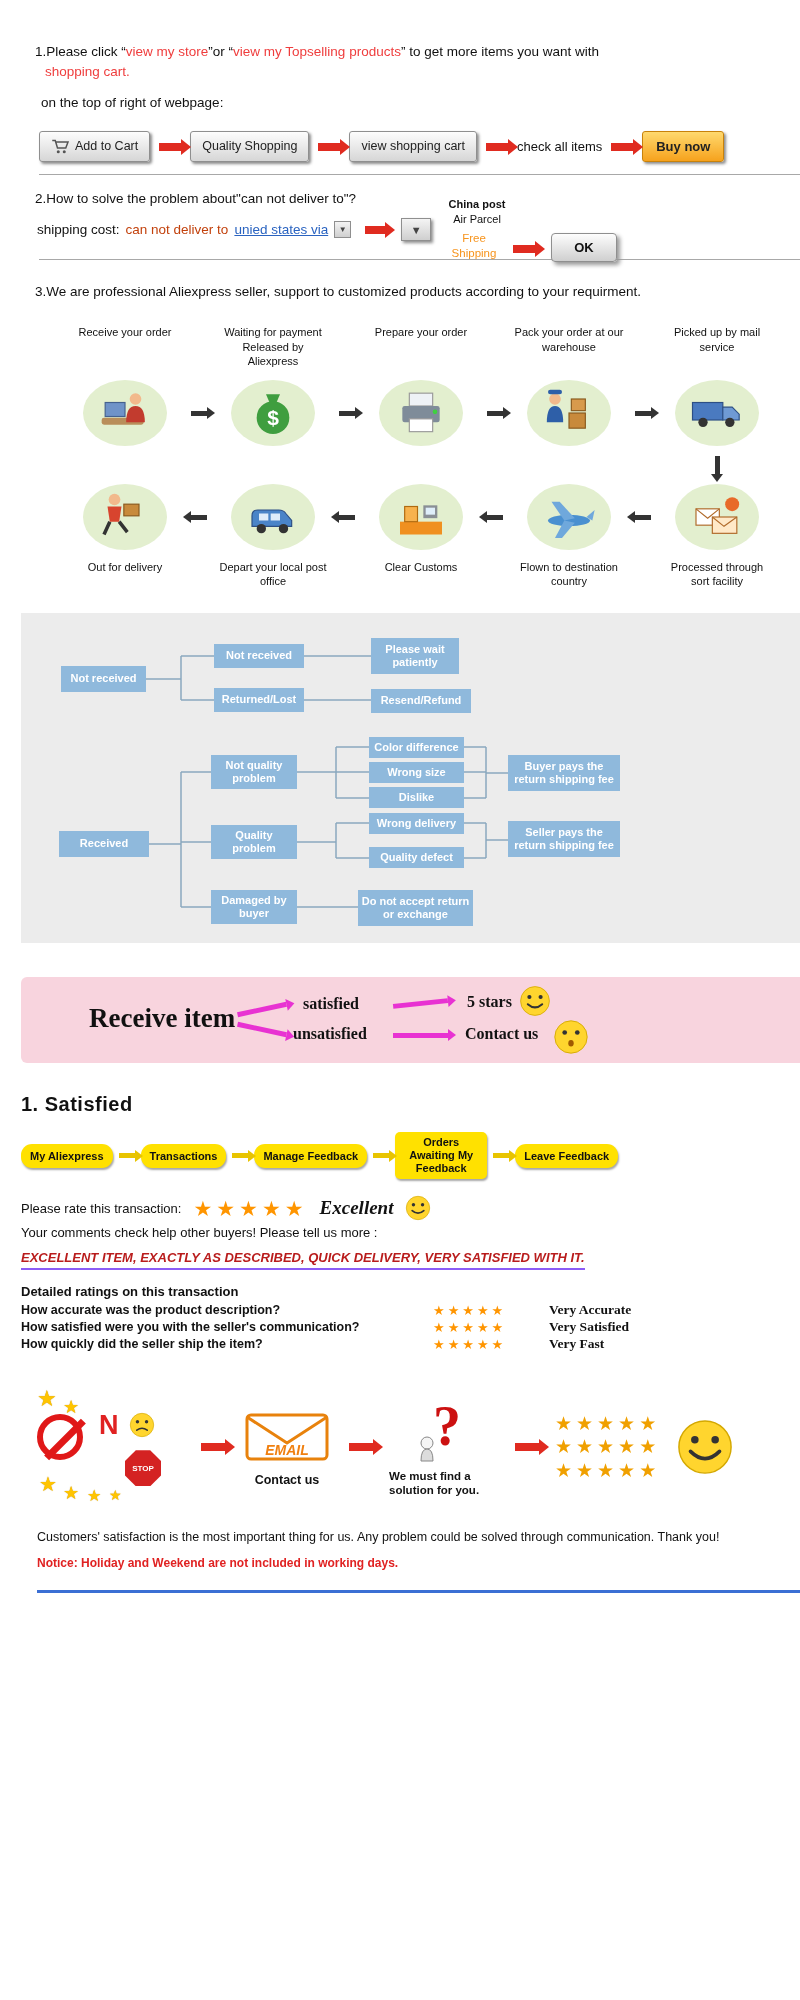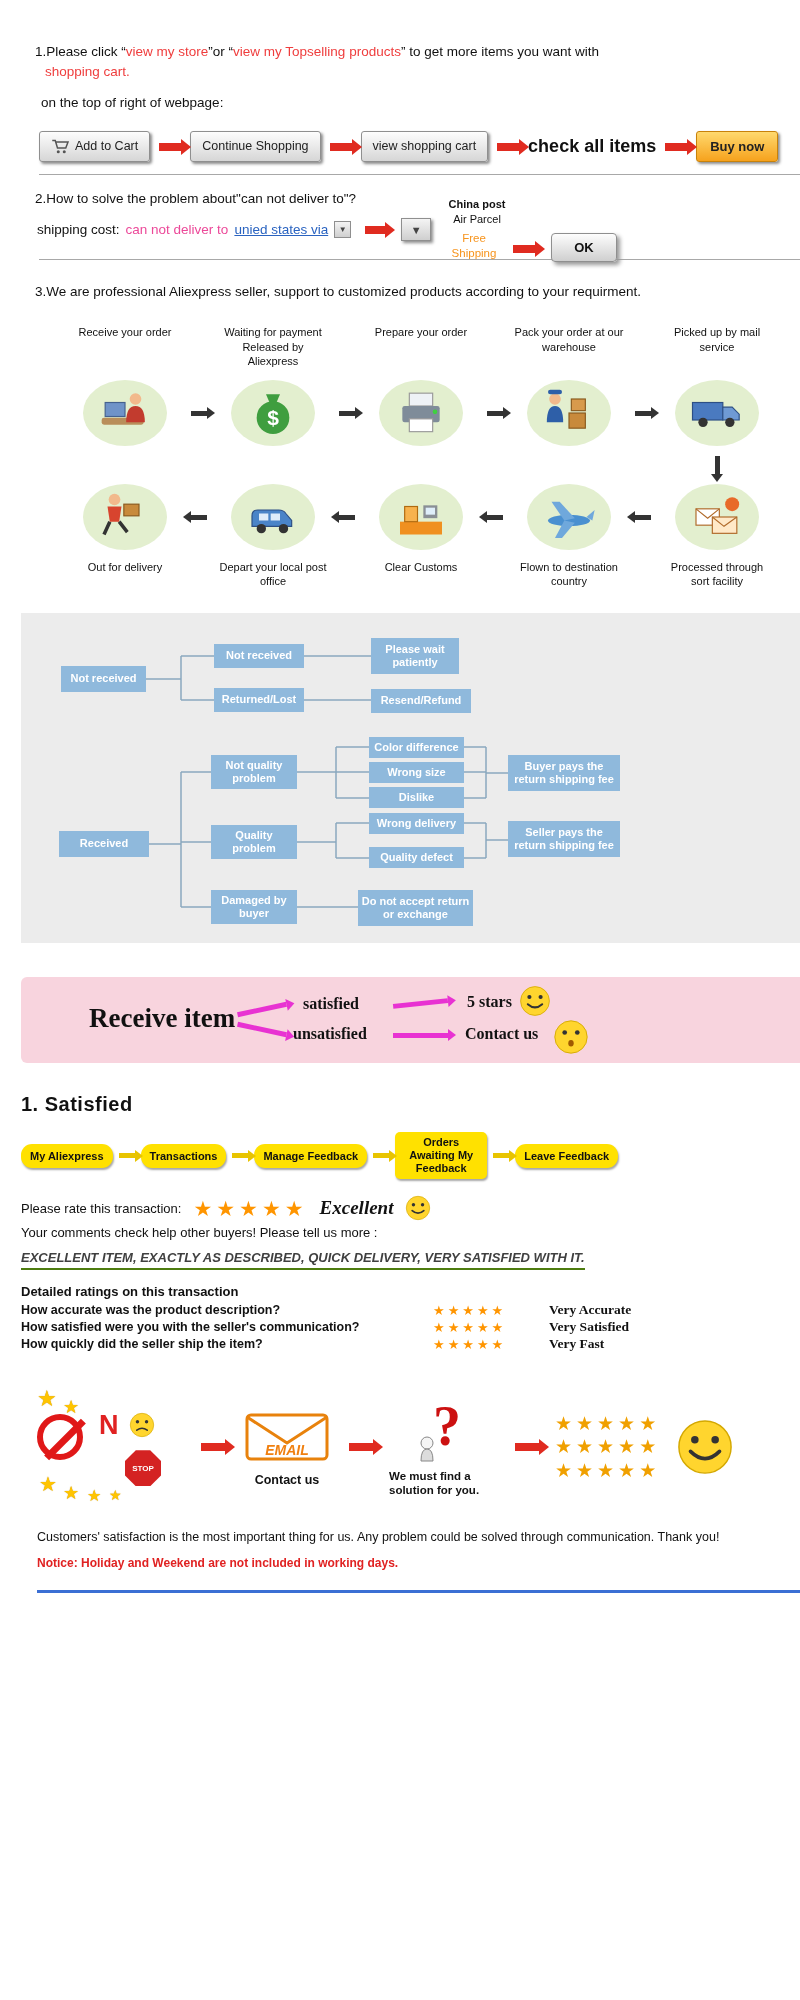--- a/index.html
+++ b/index.html
@@ -28,21 +28,21 @@
   .s1 { padding:42px 14px 0 14px; font-size:13.5px; line-height:1.5; }
   .s1 .indent2 { padding-left:10px; }
   .s1 .webpage-line { margin:10px 0 0 6px; }
   .btnrow { display:flex; align-items:center; gap:9px; margin:18px 2px 4px 4px; }
   .gbtn { display:inline-flex; align-items:center; gap:5px; background:linear-gradient(#fdfdfd,#d6d6d6);
     border:1px solid #8f8f8f; border-radius:3px; padding:5px 11px; font-size:12.5px; color:#222;
     box-shadow:2px 2px 3px rgba(0,0,0,.45); cursor:pointer; white-space:nowrap; }
   .obtn { display:inline-block; background:linear-gradient(#ffd96e,#f6a21d); border:1px solid #c8820a;
     border-radius:3px; padding:5px 13px; font-size:13px; font-weight:bold; color:#222;
     box-shadow:2px 2px 3px rgba(0,0,0,.45); cursor:pointer; }
-  .checkall { font-weight:bold; font-size:18px; white-space:nowrap; }
+  .checkall { font-weight:normal; font-size:13px; white-space:nowrap; }
 
   
   .s2 { position:relative; padding:4px 14px 2px; font-size:13.5px; }
   .s2 .rowq { margin:14px 0 0 24px; }
   .qty { width:58px; border:1px solid #9a9a9a; font-size:12px; color:#555; padding:1px 4px; font-family:inherit; }
   .s2 .rows { margin:12px 0 6px 2px; display:flex; align-items:center; gap:6px; }
   .bluelink { color:#2a63c0; text-decoration:underline; cursor:pointer; }
   .caretbox { display:inline-flex; align-items:center; justify-content:center; width:17px; height:17px;
     background:linear-gradient(#f4f4f4,#cfcfcf); border:1px solid #8f8f8f; font-size:8px; color:#444; cursor:pointer; }
   .caretbox.big { width:30px; height:23px; font-size:11px; box-shadow:2px 2px 3px rgba(0,0,0,.45); }
@@ -84,22 +84,22 @@
   .s6 { padding:30px 0 0; }
   .bigh { font-size:20px; font-weight:bold; letter-spacing:.5px; }
   .nav { display:flex; align-items:center; gap:6px; margin:16px 0 0 0; }
   .ybtn { background:#ffe100; border-radius:11px; padding:6px 9px; font-size:11px; font-weight:bold;
     box-shadow:1px 2px 2px rgba(0,0,0,.35); text-align:center; cursor:pointer; white-space:nowrap; }
   .ybtn.two { white-space:normal; width:92px; border-radius:5px; line-height:1.2; padding:4px 6px; }
   .raterow { display:flex; align-items:center; gap:12px; margin-top:16px; font-size:13px;text-align:center; }
   .stars-big { color:#ff9500; font-size:21px; letter-spacing:4px; line-height:1; }
   .excellent { font-family:"Liberation Serif", serif; font-weight:bold; font-style:italic; font-size:19px; }
   .comments { font-size:13px; margin-top:4px; }
-  .review { display:inline-block; margin-top:10px; color:#404040; font-weight:bold; font-style:italic; font-size:13px;
-    border-bottom:2px solid #4d7c0f; padding-bottom:3px; }
+  .review { display:inline-block; margin-top:10px; color:#b91c1c; font-weight:bold; font-style:italic; font-size:13px;
+    border-bottom:2px solid #8b5cf6; padding-bottom:3px; }
   .detailed { font-weight:bold; font-size:13px; margin-top:14px; }
   .rgrid { display:grid; grid-template-columns:412px 116px auto; align-items:center; row-gap:1px; margin-top:3px; }
   .rq { font-size:12.5px; font-weight:bold; }
   .stars-sm { color:#ff9500; font-size:13px; letter-spacing:3px; }
   .rlabel { font-family:"Liberation Serif", serif; font-weight:bold; font-size:13.5px; }
 
   
   .s7 { padding:24px 16px 0; }
   .unrow { display:flex; align-items:center; gap:16px; margin-top:12px; }
   .cluster { position:relative; width:148px; height:118px; flex:none; }
@@ -138,41 +138,41 @@
       <span class="gbtn">
         <svg width="19" height="15" viewBox="0 0 24 20">
           <path d="M1 2 h4 l3 10 h11 l3 -8 H6" fill="none" stroke="#555" stroke-width="2"></path>
           <circle cx="9" cy="17" r="2" fill="#555"></circle>
             <circle cx="17" cy="17" r="2" fill="#555"></circle>
         </svg>
         <span>Add to Cart</span>
       </span>
       <span class="arrow c-red" style="width:22px"></span>
       <span class="gbtn">
-          <span>Continue Shopping</span>
+          <span>Quality Shopping</span>
         </span>
       <span class="arrow c-red" style="width:22px"></span>
       <span class="gbtn">
           <span>view shopping cart</span>
         </span>
       <span class="arrow c-red" style="width:22px"></span>
       <span class="checkall">check all items</span>
       <span class="arrow c-red" style="width:22px"></span>
       <span class="obtn">Buy now</span>
     </div>
     <hr class="hrline">
   </div>
 
   <div class="s2">
     <div>2.How to solve the problem about"can not deliver to"?</div>
 
 
     <div class="rows">
       <span>shipping cost:</span>
-      <span class="red" style="color:#ec4899">can not deliver to</span>
+      <span class="red" style="color:#c2410c">can not deliver to</span>
       <span class="bluelink">unied states via</span>
       <span class="caretbox">▼</span>
       <span class="arrow c-red" style="width:20px;margin-left:8px"></span>
       <span class="caretbox big" style="margin-left:10px">▼</span>
     </div>
 
     <div class="chinapost">
       <div>China post</div>
       <div style="font-weight:normal">Air Parcel</div>
     </div>

